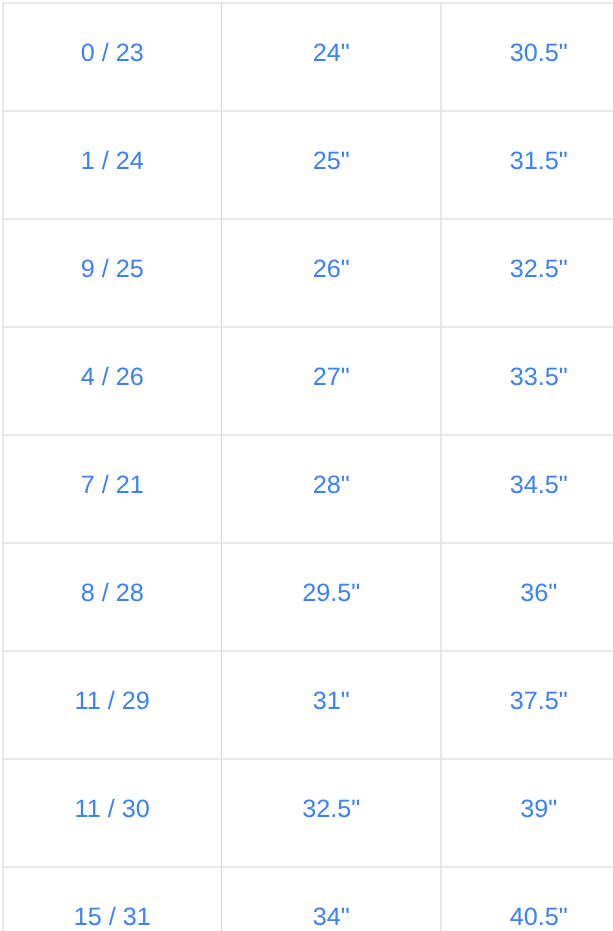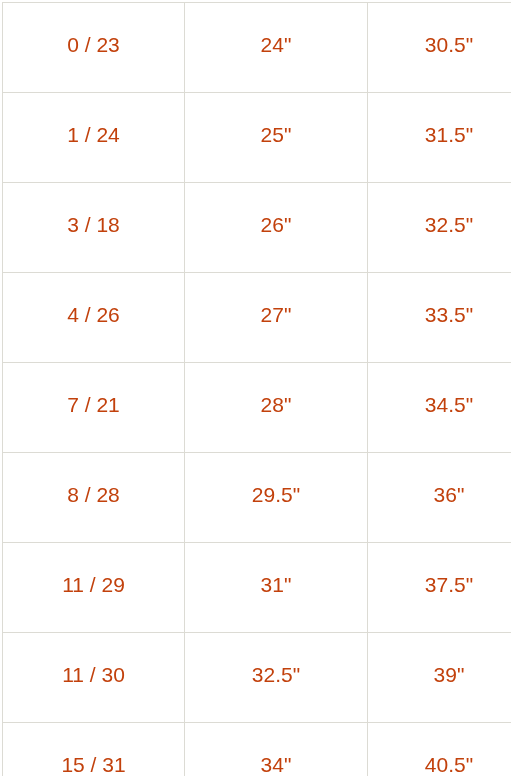--- a/index.html
+++ b/index.html
@@ -28,21 +28,21 @@
     width: 503px;
     background: #ffffff;
   }
 
   table.size-chart td {
     border: 1px solid #dcdbd4;
     height: 83px;
     padding: 0 4px 6px 4px;
     text-align: center;
     vertical-align: middle;
-    color: #c2410c;
+    color: #3b82f6;
     font-size: 21px;
     line-height: 1.2;
     font-weight: 400;
     white-space: nowrap;
   }
 
   table.size-chart td.col-size  { width: 173px; }
   table.size-chart td.col-waist { width: 174px; }
   table.size-chart td.col-hip   { width: 154px; }
 </style>
@@ -56,21 +56,21 @@
           <td class="col-size">0 / 23</td>
           <td class="col-waist">24"</td>
           <td class="col-hip">30.5"</td>
         </tr>
         <tr>
           <td class="col-size">1 / 24</td>
           <td class="col-waist">25"</td>
           <td class="col-hip">31.5"</td>
         </tr>
         <tr>
-          <td class="col-size">3 / 18</td>
+          <td class="col-size">9 / 25</td>
           <td class="col-waist">26"</td>
           <td class="col-hip">32.5"</td>
         </tr>
         <tr>
           <td class="col-size">4 / 26</td>
           <td class="col-waist">27"</td>
           <td class="col-hip">33.5"</td>
         </tr>
         <tr>
           <td class="col-size">7 / 21</td>

